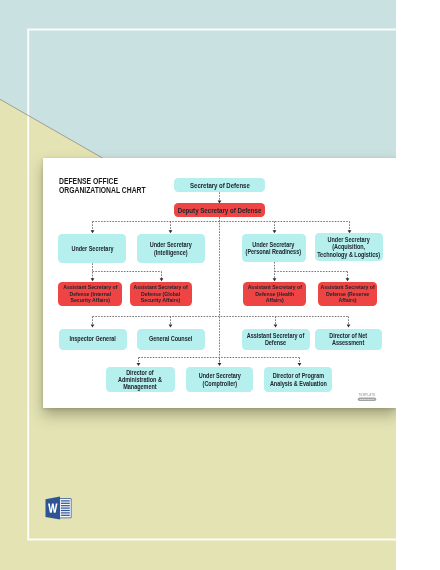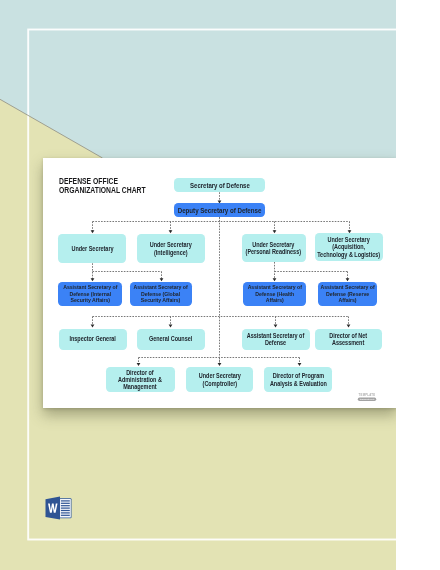--- a/index.html
+++ b/index.html
@@ -20,21 +20,21 @@
   .title{position:absolute;left:15.6px;top:19px;font-weight:bold;font-size:8.55px;
          letter-spacing:0px;line-height:8.8px;color:#19191b;white-space:pre-line;
          transform:scaleX(.796);transform-origin:0 0;}
 
   
   .box{position:absolute;box-sizing:border-box;display:flex;align-items:center;
        justify-content:center;text-align:center;border-radius:4.2px;
        font-weight:bold;color:#20262e;letter-spacing:-0.03px;}
   .box span{display:block;white-space:pre-line;transform:scaleX(.858);width:116.55%;flex:0 0 auto;}
   .cyan{background:#b5efee;}
-  .yellow{background:#3b82f6;}
+  .yellow{background:#ef4444;}
 
   
   .word-icon{position:absolute;left:44.7px;top:495.1px;}
   .wm{position:absolute;left:355.8px;top:392.1px;filter:blur(0.3px);opacity:.82;}
 </style>
 </head>
 <body>
 
 <div id="stage">
 

